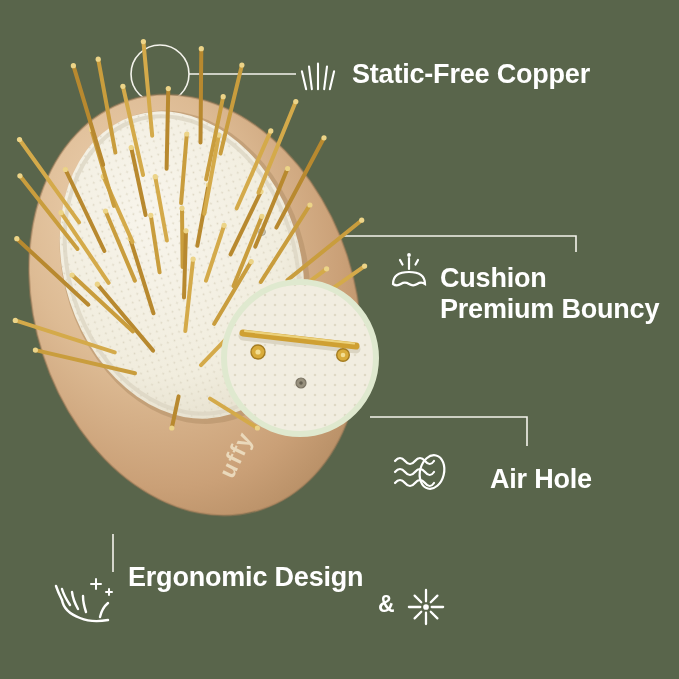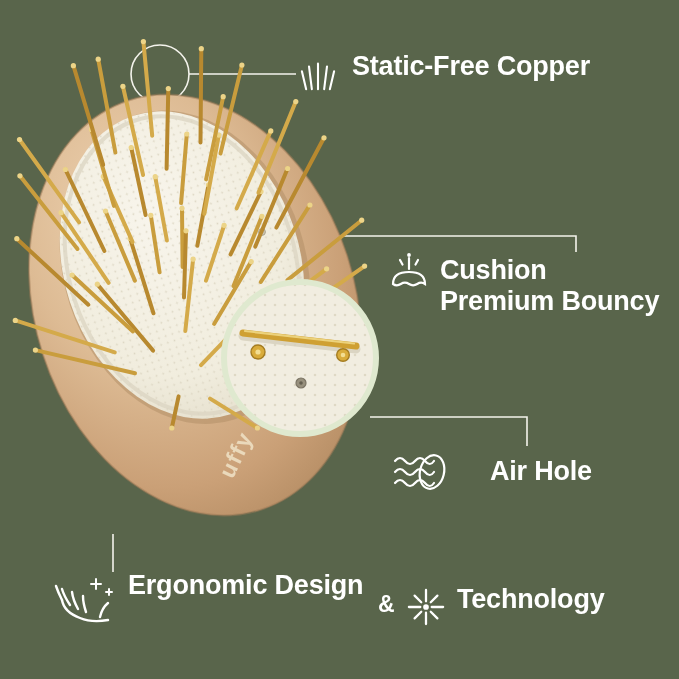--- a/index.html
+++ b/index.html
@@ -1,20 +1,20 @@
 <!DOCTYPE html>
 <html style="--background: #59654b; --text: #ffffff; --line: #f4f3ec; --wood: #d8b68f; --bristle-gold: #c79b3b; --cushion-pad: #f1edde; --inset-ring: #dfe9cf;"><head>
 <meta charset="utf-8">
 <style>
   html,body{margin:0;padding:0;}
   body{background:var(--background,#59654b);font-family:"Liberation Sans",sans-serif;}
   .canvas{position:relative;width:679px;height:679px;background:var(--background,#59654b);overflow:hidden;}
   .scene{position:absolute;left:0;top:0;}
   .ico{position:absolute;line-height:0;}
-  .lbl{position:absolute;color:var(--text,#ffffff);font-weight:700;font-size:27px;line-height:31px;letter-spacing:-0.2px;white-space:nowrap;}
+  .lbl{position:absolute;color:var(--text,#ffffff);font-weight:700;font-size:27px;line-height:31px;letter-spacing:-0.2px;white-space:nowrap;margin-top:8px;}
   .lbl span{display:block;}
   .amp{position:absolute;color:var(--text,#ffffff);font-weight:700;font-size:23px;line-height:23px;}
 </style>
 </head>
 <body>
 
 <div class="canvas">
 
   <svg class="scene" width="679" height="679" viewBox="0 0 679 679" aria-hidden="true">
     <defs>
@@ -230,21 +230,21 @@
         <path d="M50,43 Q52,34 58,29"></path>
         <g stroke-width="2">
           <line x1="46" y1="5" x2="46" y2="15"></line>
           <line x1="41" y1="10" x2="51" y2="10"></line>
           <line x1="59" y1="15" x2="59" y2="21"></line>
           <line x1="56" y1="18" x2="62" y2="18"></line>
         </g>
       </g>
     </svg>
   </div>
-  <div class="lbl" style="left:128px;top:570px">
+  <div class="lbl" style="left:128px;top:554px">
     <span>Ergonomic Design</span>
   </div>
 
   <div class="amp" style="left:378px;top:593px">&amp;</div>
 
   <div class="ico" style="left:407px;top:588px">
     <svg width="38" height="38" viewBox="0 0 40 40">
       <g stroke="#fff" stroke-width="2.4" stroke-linecap="round">
         <line x1="20" y1="2" x2="20" y2="14"></line>
         <line x1="20" y1="26" x2="20" y2="38"></line>
@@ -252,16 +252,15 @@
         <line x1="26" y1="20" x2="38" y2="20"></line>
         <line x1="8" y1="8" x2="15" y2="15"></line>
         <line x1="25" y1="25" x2="32" y2="32"></line>
         <line x1="32" y1="8" x2="25" y2="15"></line>
         <line x1="15" y1="25" x2="8" y2="32"></line>
       </g>
       <circle cx="20" cy="20" r="3" fill="#fff"></circle>
     </svg>
   </div>
   <div class="lbl" style="left:457px;top:584px">
-    <span>Technology</span>
   </div>
 
 </div>
 
 </body></html>

